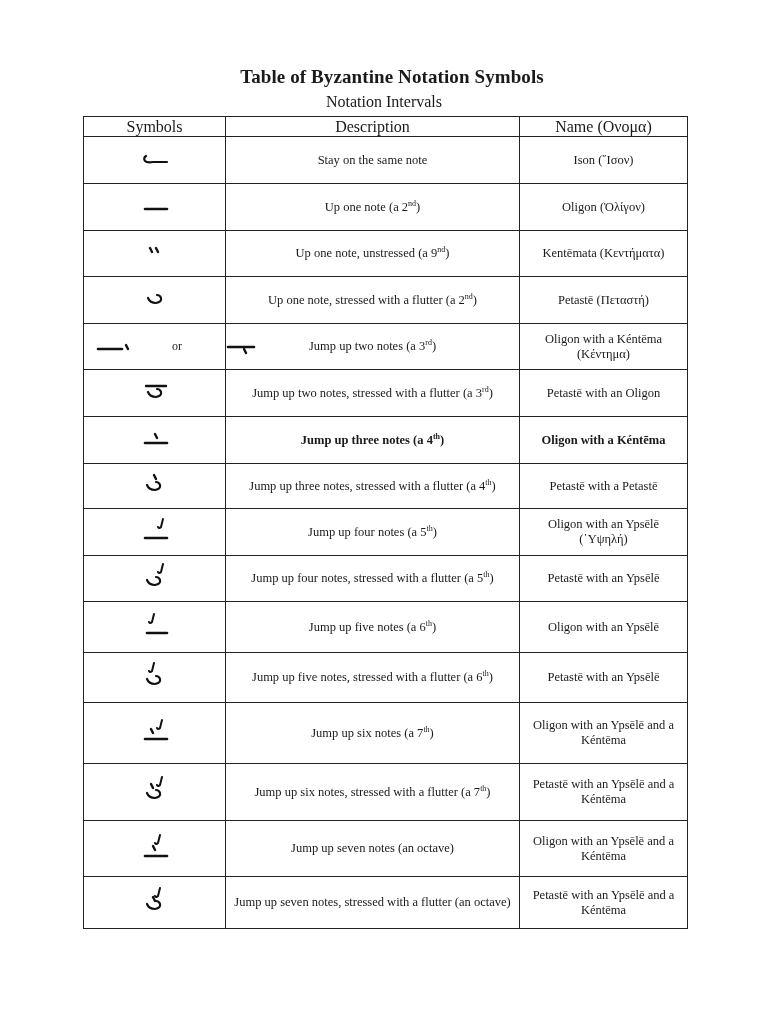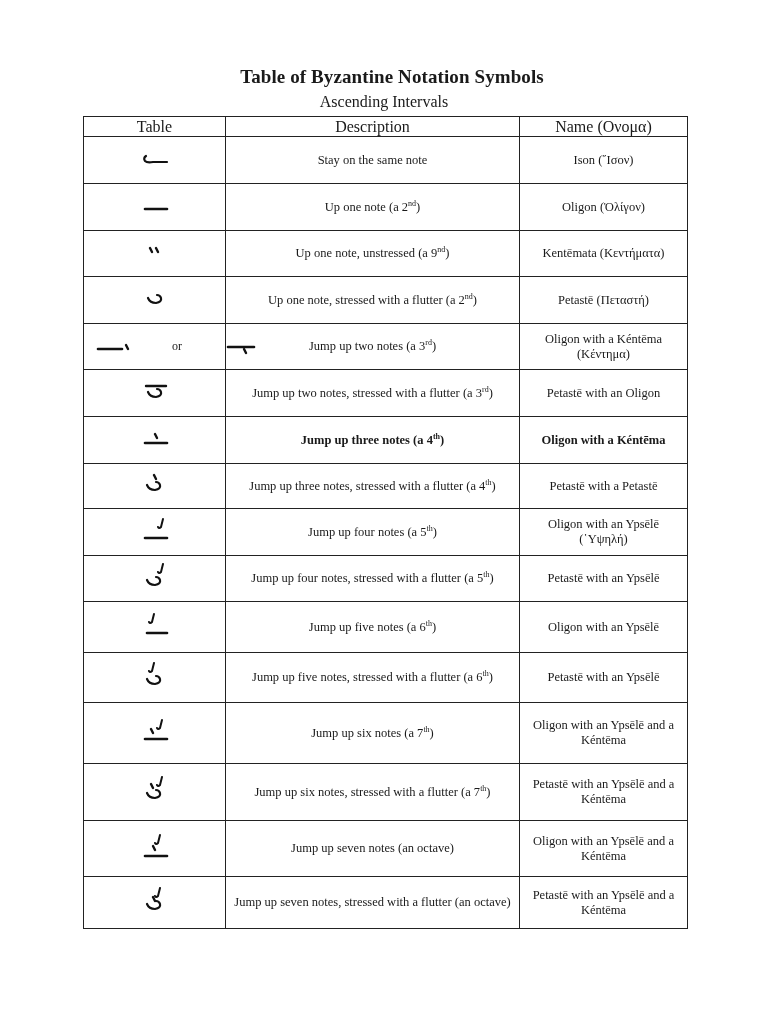--- a/index.html
+++ b/index.html
@@ -15,31 +15,31 @@
   col.c1 { width: 142px; } col.c2 { width: 294px; } col.c3 { width: 168px; }
   .sym { display: inline-block; position: relative; width: 40px; height: 28px; }
   .sym svg { width: 40px; height: 28px; }
   .sym-pair { display: flex; align-items: center; justify-content: space-between; padding: 0 8px; gap: 36px; }
   .or { font-size: 12px; }
 </style>
 </head>
 <body>
 
 <div class="title">Table of Byzantine Notation Symbols</div>
-<div class="subtitle">Ascending Intervals</div>
+<div class="subtitle">Notation Intervals</div>
 
 <table>
   <colgroup>
       <col class="c1">
       <col class="c2">
       <col class="c3">
     </colgroup>
   <thead>
     <tr>
-      <th>Table</th>
+      <th>Symbols</th>
       <th>Description</th>
       <th>Name (Ονομα)</th>
     </tr>
   </thead>
   <tbody id="tbody">
       <tr style="height: 47px;">
     <td><span class="sym"><svg viewBox="0 0 40 28">
               <path d="M11 12 Q8 14 10 17 Q12 19 18 18 L32 18" stroke="#111" stroke-width="2.2" fill="none" stroke-linecap="round"></path>
             </svg></span></td>
     <td class="desc"><span>Stay on the same note</span><sup></sup><span></span></td>

